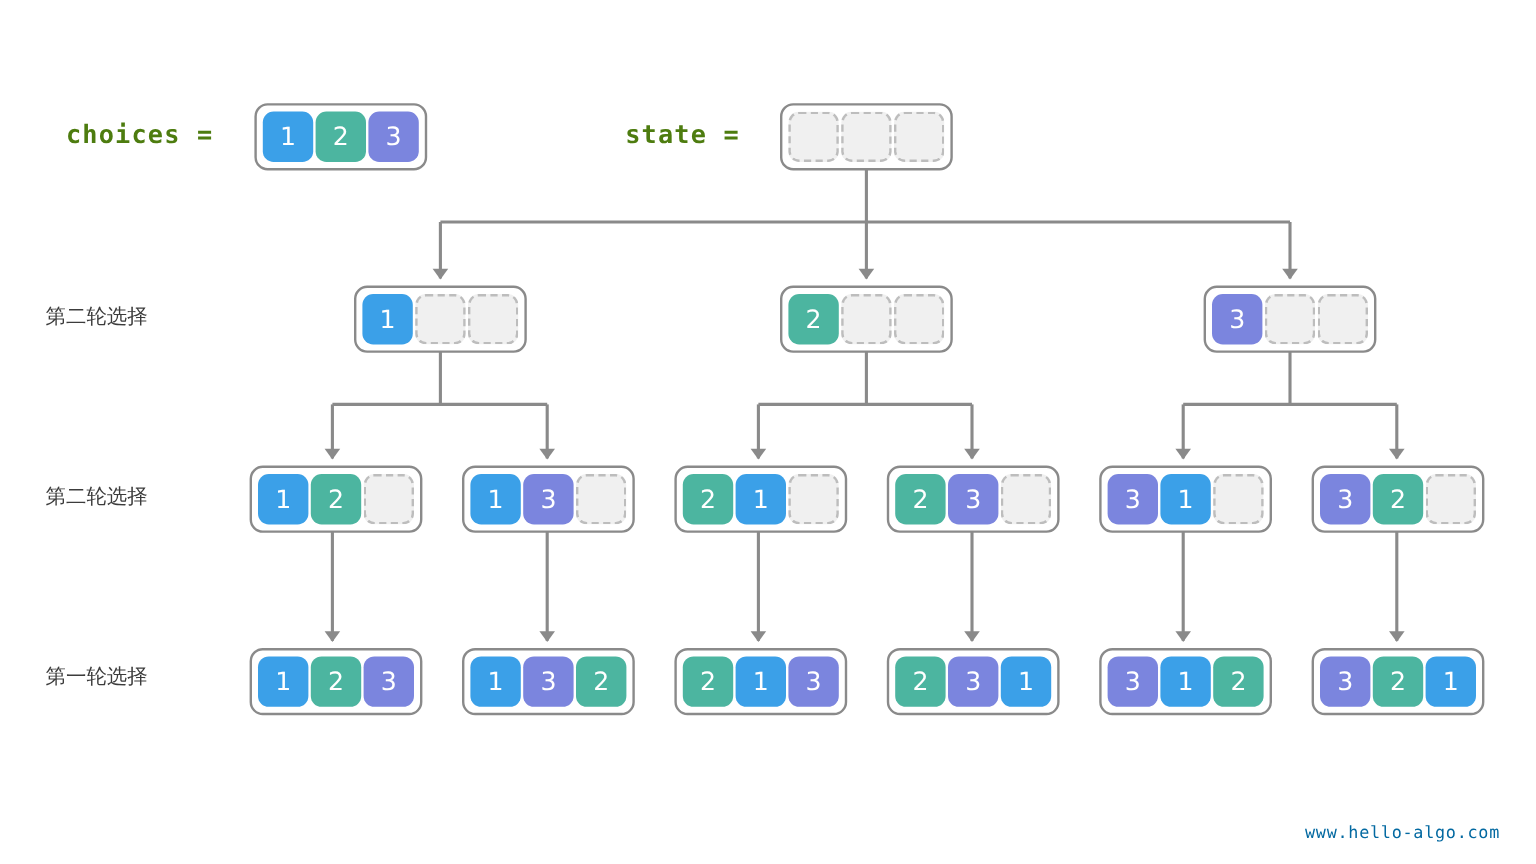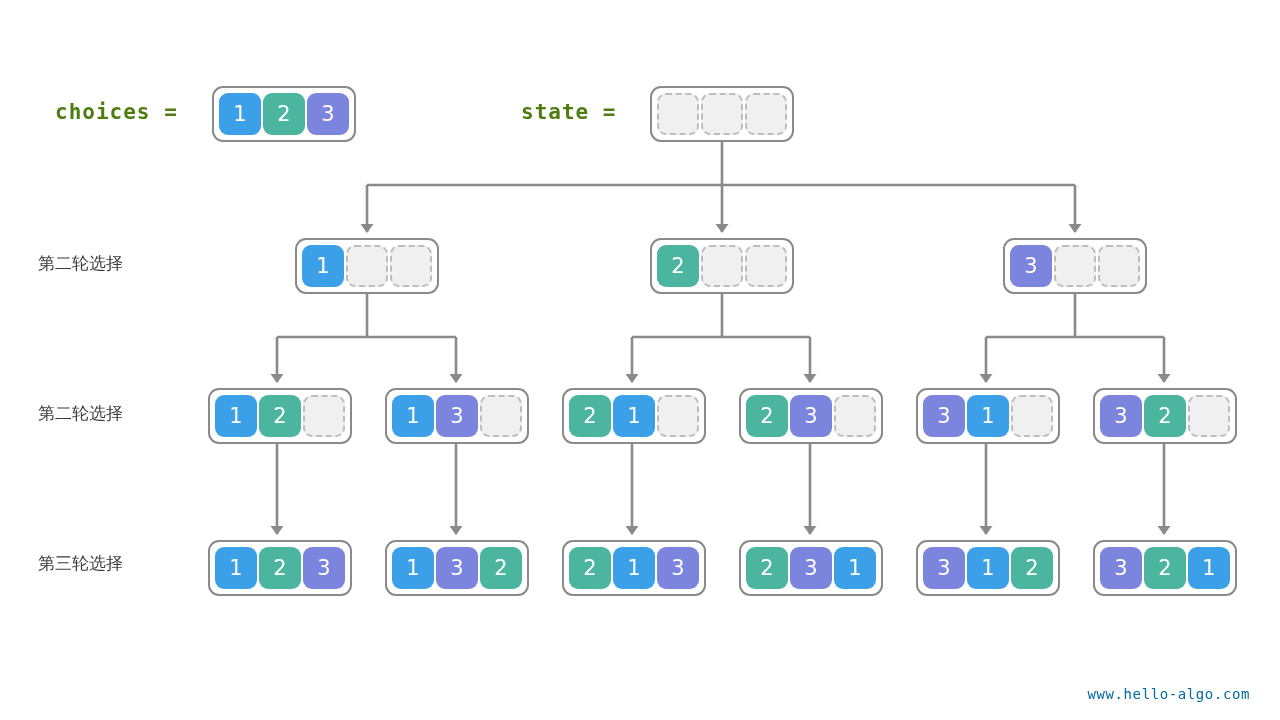--- a/index.html
+++ b/index.html
@@ -195,21 +195,21 @@
       <div class="node" style="left: 916px; top: 388px;">
         <div class="cell" style="background: rgb(123, 133, 222);">3</div>
         <div class="cell" style="background: rgb(59, 160, 232);">1</div>
         <div class="cell empty"></div>
       </div>
       <div class="node" style="left: 1093px; top: 388px;">
         <div class="cell" style="background: rgb(123, 133, 222);">3</div>
         <div class="cell" style="background: rgb(76, 181, 160);">2</div>
         <div class="cell empty"></div>
       </div>
-      <div class="row-label" style="left: 38px; top: 552px;">第三轮选择</div>
+      <div class="row-label" style="left: 38px; top: 552px;">第一轮选择</div>
       <div class="node" style="left: 208px; top: 540px;">
         <div class="cell" style="background: rgb(59, 160, 232);">1</div>
         <div class="cell" style="background: rgb(76, 181, 160);">2</div>
         <div class="cell" style="background: rgb(123, 133, 222);">3</div>
       </div>
       <div class="node" style="left: 385px; top: 540px;">
         <div class="cell" style="background: rgb(59, 160, 232);">1</div>
         <div class="cell" style="background: rgb(123, 133, 222);">3</div>
         <div class="cell" style="background: rgb(76, 181, 160);">2</div>
       </div>

